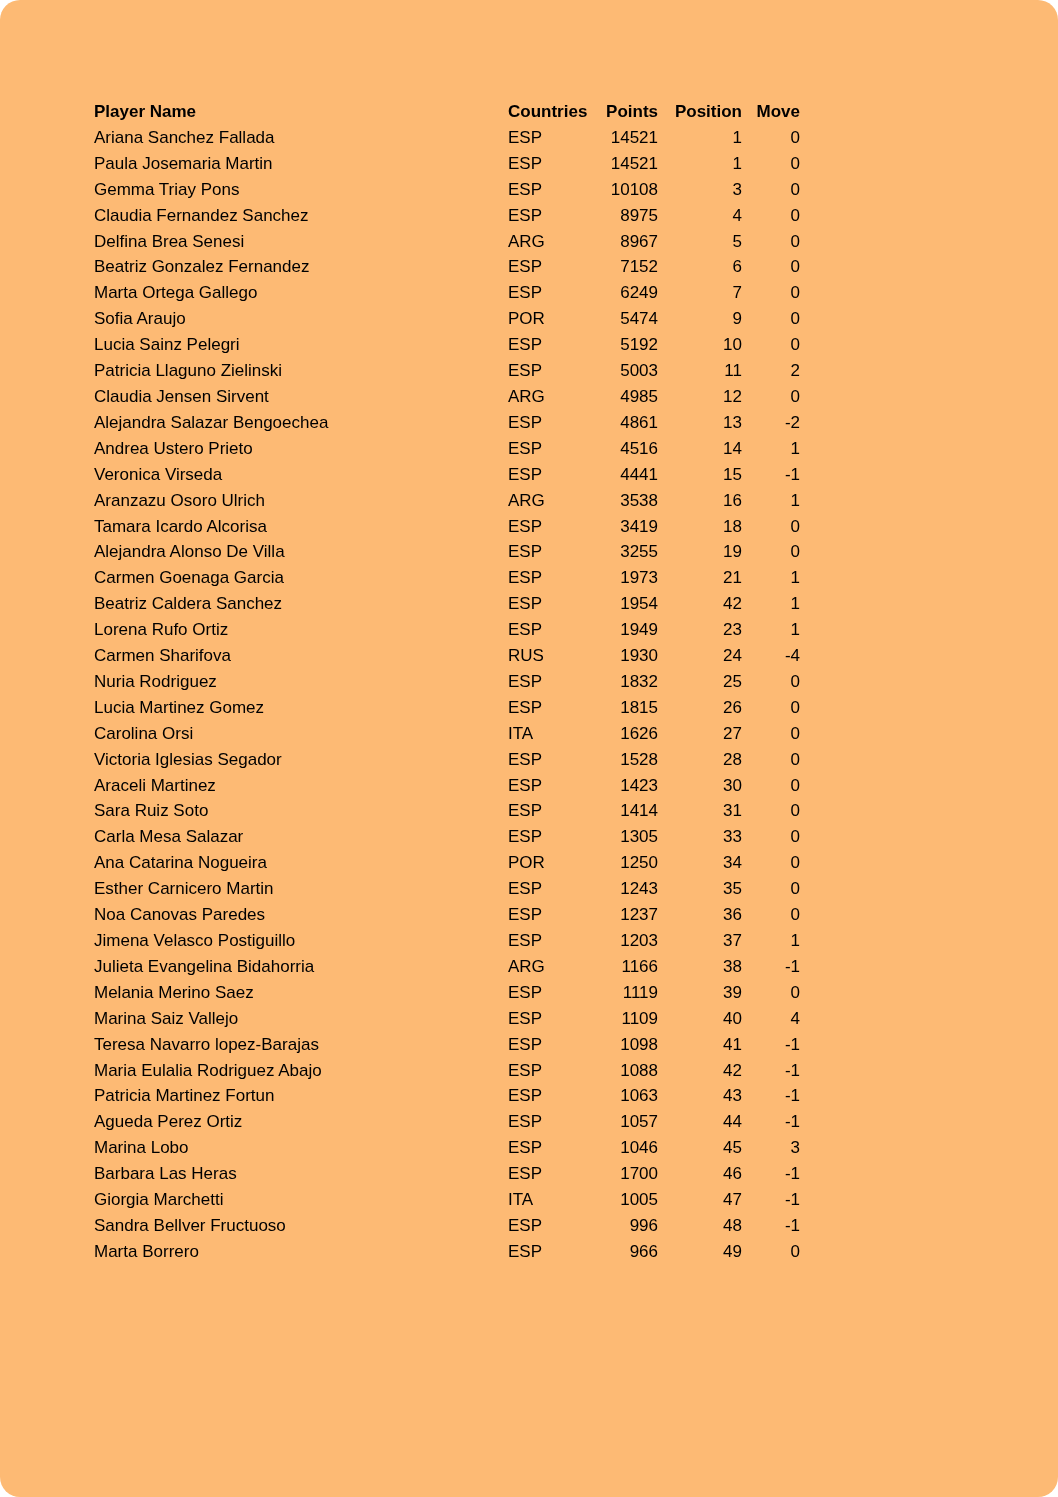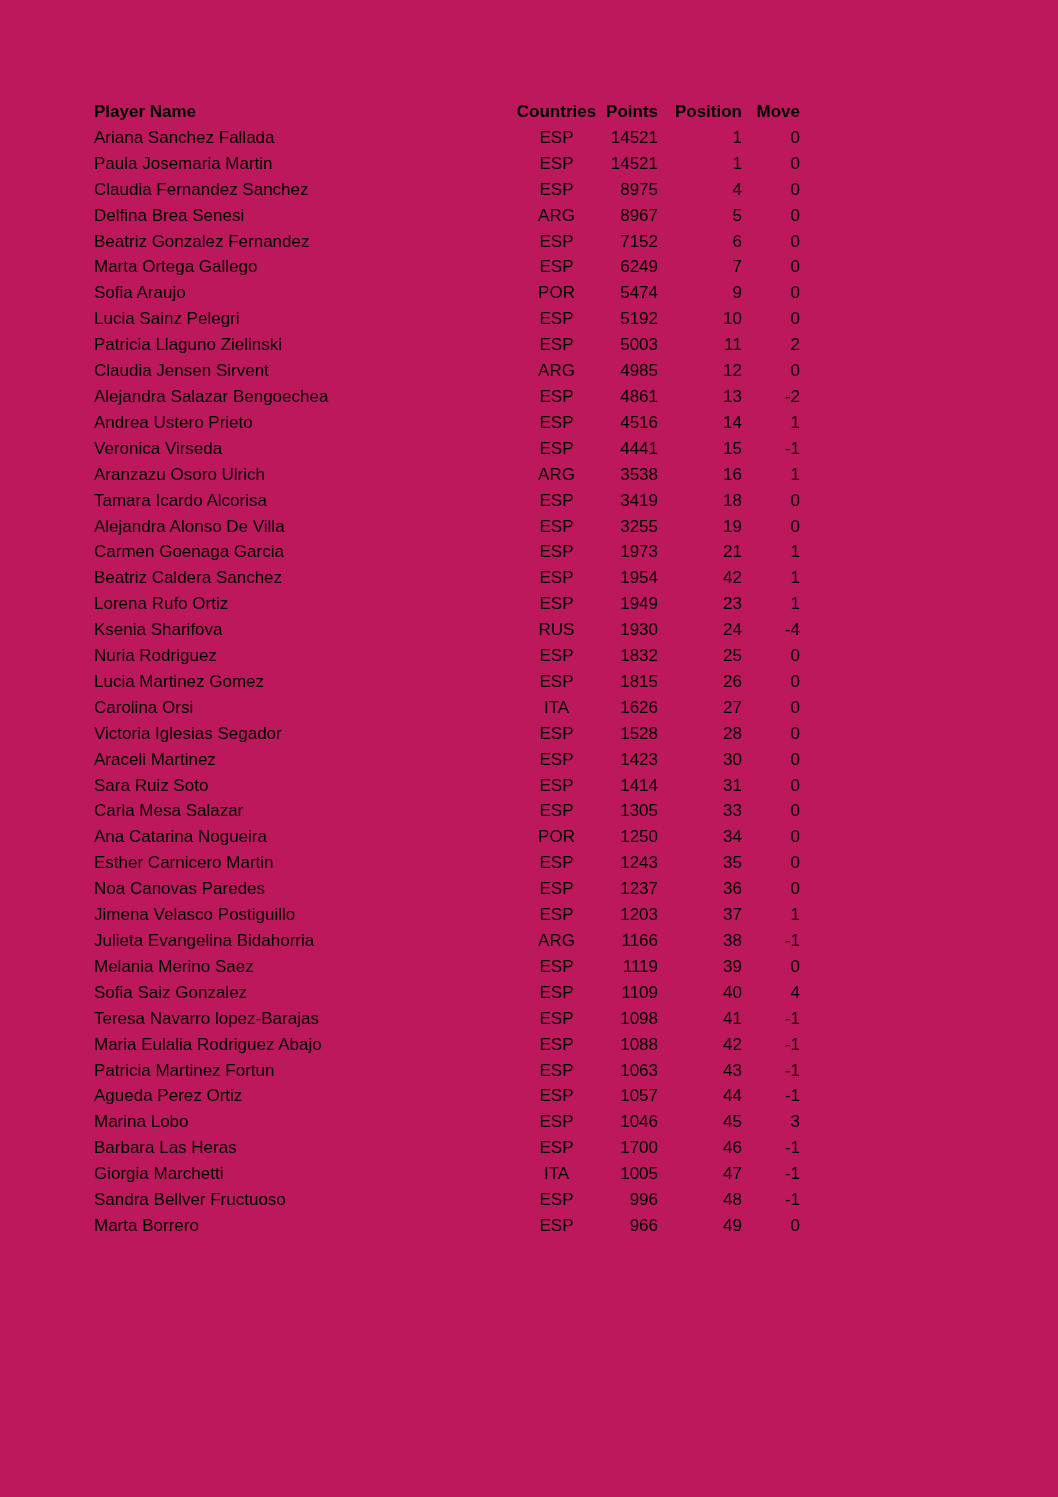--- a/index.html
+++ b/index.html
@@ -13,21 +13,22 @@
     font-family: "Liberation Sans", sans-serif;
     color: #000000;
     position: relative;
   }
   .page {
     position: absolute;
     left: 0;
     top: 0;
     width: 1058px;
     height: 1497px;
-    background: #be185d;
+    background: #fdba74;
+    border-radius: 20px;
   }
   table.ranking {
     position: absolute;
     left: 94px;
     top: 99px;
     border-collapse: collapse;
     table-layout: fixed;
     border: none;
   }
   table.ranking col.c-name     { width: 414px; }
@@ -44,21 +45,21 @@
     font-size: 17px;
     white-space: nowrap;
     overflow: visible;
     vertical-align: middle;
     border: none;
   }
   table.ranking thead th {
     font-weight: bold;
   }
   .col-name    { text-align: left; }
-  .col-country { text-align: center; }
+  .col-country { text-align: left; }
   .col-num     { text-align: right; }
 </style>
 </head>
 <body>
 
 <div class="page">
   <table class="ranking">
     <colgroup>
       <col class="c-name">
       <col class="c-country">
@@ -84,20 +85,27 @@
           <td class="col-num">0</td>
         </tr>
         <tr>
           <td class="col-name">Paula Josemaria Martin</td>
           <td class="col-country">ESP</td>
           <td class="col-num">14521</td>
           <td class="col-num">1</td>
           <td class="col-num">0</td>
         </tr>
         <tr>
+          <td class="col-name">Gemma Triay Pons</td>
+          <td class="col-country">ESP</td>
+          <td class="col-num">10108</td>
+          <td class="col-num">3</td>
+          <td class="col-num">0</td>
+        </tr>
+        <tr>
           <td class="col-name">Claudia Fernandez Sanchez</td>
           <td class="col-country">ESP</td>
           <td class="col-num">8975</td>
           <td class="col-num">4</td>
           <td class="col-num">0</td>
         </tr>
         <tr>
           <td class="col-name">Delfina Brea Senesi</td>
           <td class="col-country">ARG</td>
           <td class="col-num">8967</td>
@@ -203,21 +211,21 @@
           <td class="col-num">1</td>
         </tr>
         <tr>
           <td class="col-name">Lorena Rufo Ortiz</td>
           <td class="col-country">ESP</td>
           <td class="col-num">1949</td>
           <td class="col-num">23</td>
           <td class="col-num">1</td>
         </tr>
         <tr>
-          <td class="col-name">Ksenia Sharifova</td>
+          <td class="col-name">Carmen Sharifova</td>
           <td class="col-country">RUS</td>
           <td class="col-num">1930</td>
           <td class="col-num">24</td>
           <td class="col-num">-4</td>
         </tr>
         <tr>
           <td class="col-name">Nuria Rodriguez</td>
           <td class="col-country">ESP</td>
           <td class="col-num">1832</td>
           <td class="col-num">25</td>
@@ -301,21 +309,21 @@
           <td class="col-num">-1</td>
         </tr>
         <tr>
           <td class="col-name">Melania Merino Saez</td>
           <td class="col-country">ESP</td>
           <td class="col-num">1119</td>
           <td class="col-num">39</td>
           <td class="col-num">0</td>
         </tr>
         <tr>
-          <td class="col-name">Sofia Saiz Gonzalez</td>
+          <td class="col-name">Marina Saiz Vallejo</td>
           <td class="col-country">ESP</td>
           <td class="col-num">1109</td>
           <td class="col-num">40</td>
           <td class="col-num">4</td>
         </tr>
         <tr>
           <td class="col-name">Teresa Navarro lopez-Barajas</td>
           <td class="col-country">ESP</td>
           <td class="col-num">1098</td>
           <td class="col-num">41</td>

